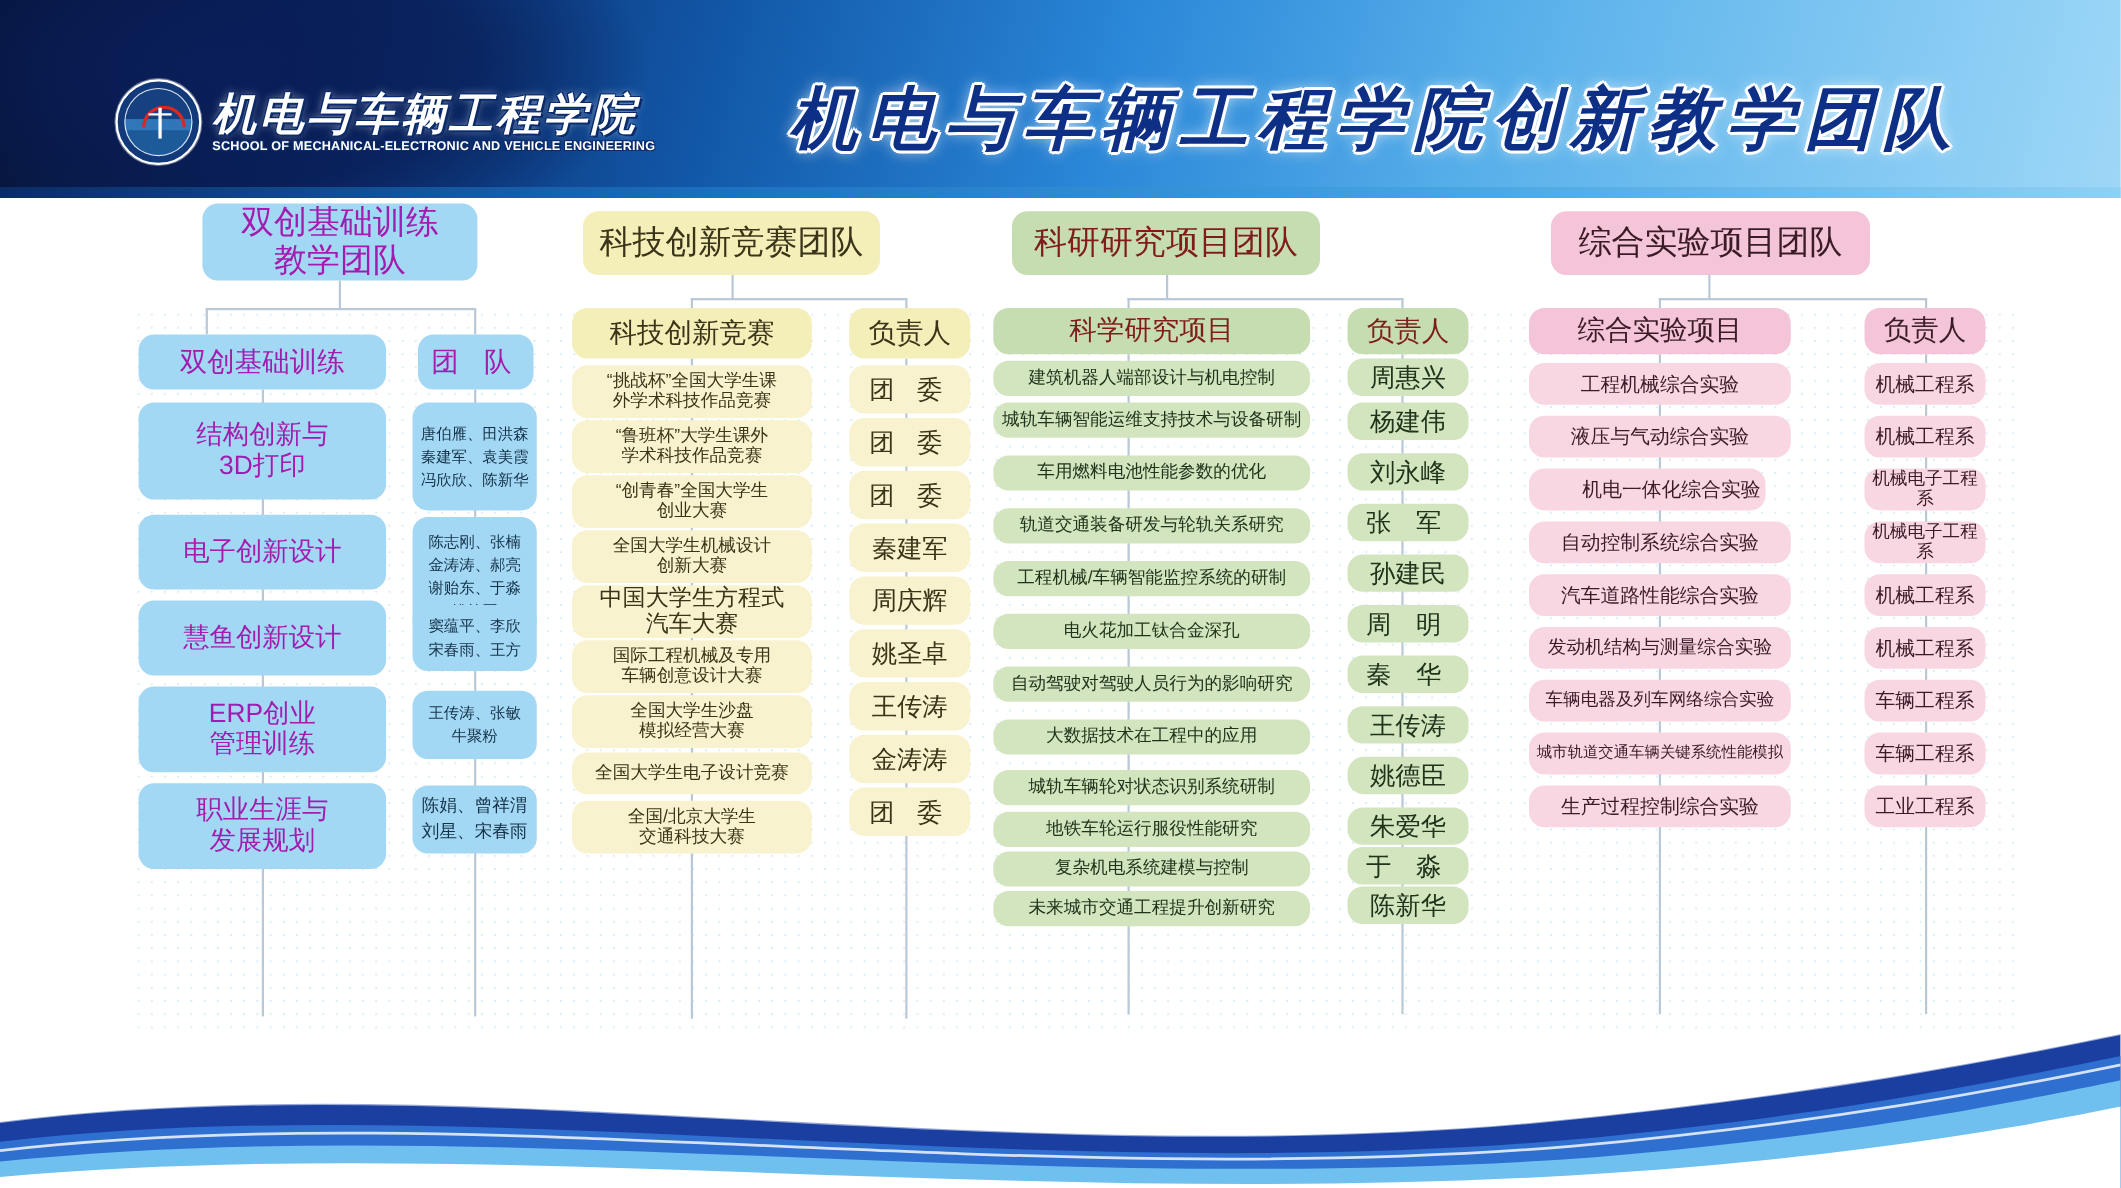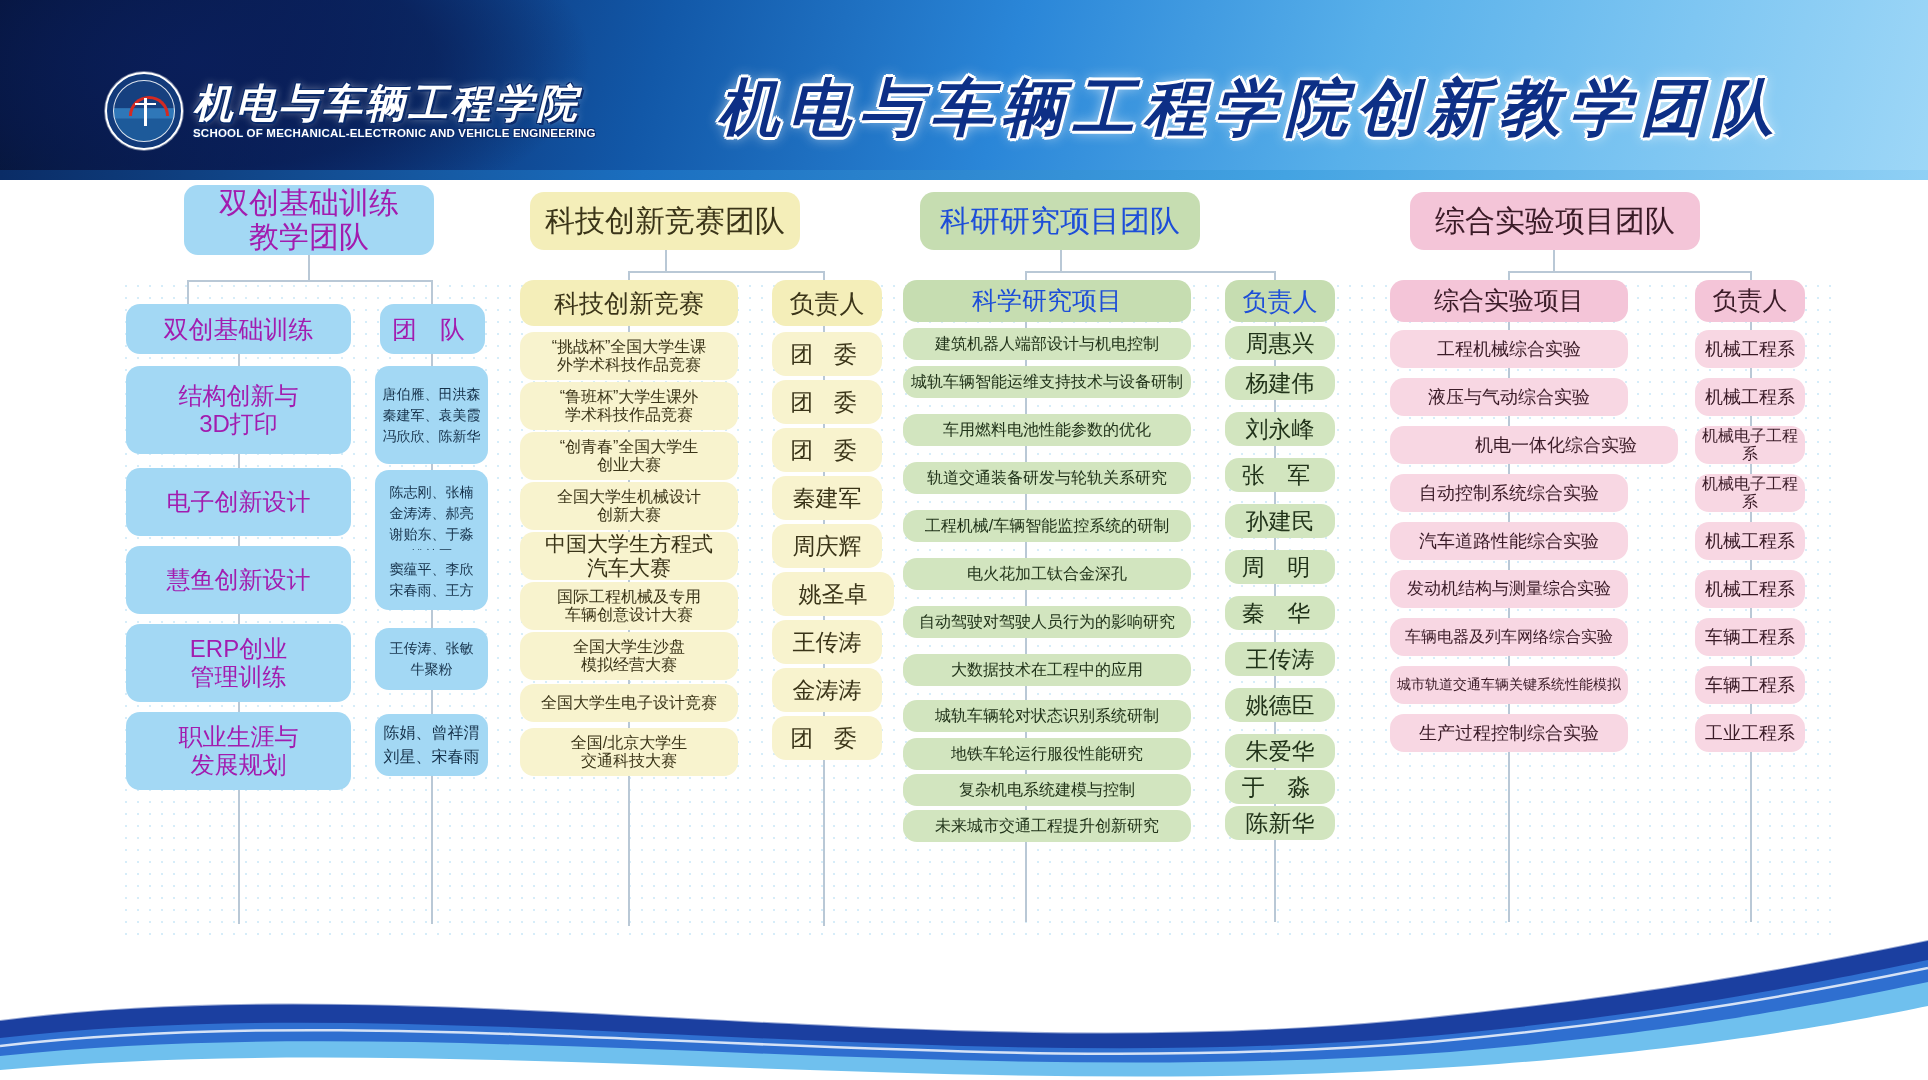--- a/index.html
+++ b/index.html
@@ -103,21 +103,21 @@
   .vline, .hline{ position:absolute; background:#b9c8d6; z-index:1; }
   .vline{ width:2px; } .hline{ height:2px; }
 
   
   .pA  { background:#a3d8f4; color:#a21caf; }
   .pA2 { background:#a3d8f4; color:#15314a; }
   
   .pB  { background:#f4eeb9; color:#3a3418; }
   .pB2 { background:#f8f3ce; color:#3a3418; }
   
-  .pC  { background:#c6ddb1; color:#1d4ed8; }
+  .pC  { background:#c6ddb1; color:#7f1d1d; }
   .pC2 { background:#d2e5bf; color:#21331a; }
   
   .pD  { background:#f4c5d8; color:#3a1b27; }
   .pD2 { background:#f8d7e3; color:#3a1b27; }
 
   .serifnode{ font-family:"Liberation Serif","DejaVu Serif",serif; }
 
   .title-node{ font-size:30px; font-weight:400; }
   .head-node { font-size:25px; font-weight:400; }
   .item-node { font-size:17px; font-weight:400; }
@@ -232,21 +232,21 @@
     <div class="node pB2 item-node" style="position:absolute;left:-20px;top:352px;width:218px;height:48px;flex-direction:column;font-size:21px;">
       <span>中国大学生方程式</span>
       <span>汽车大赛</span>
     </div>
     <div class="node pB2 person" style="position:absolute;left:232px;top:344px;width:110px;height:44px;">周庆辉</div>
 
     <div class="node pB2 item-node" style="position:absolute;left:-20px;top:402px;width:218px;height:48px;flex-direction:column;font-size:16px;">
       <span>国际工程机械及专用</span>
       <span>车辆创意设计大赛</span>
     </div>
-    <div class="node pB2 person" style="position:absolute;left:232px;top:392px;width:122px;height:44px;">姚圣卓</div>
+    <div class="node pB2 person" style="position:absolute;left:232px;top:392px;width:110px;height:44px;">姚圣卓</div>
 
     <div class="node pB2 item-node" style="position:absolute;left:-20px;top:452px;width:218px;height:48px;flex-direction:column;font-size:16px;">
       <span>全国大学生沙盘</span>
       <span>模拟经营大赛</span>
     </div>
     <div class="node pB2 person" style="position:absolute;left:232px;top:440px;width:110px;height:44px;">王传涛</div>
 
     <div class="node pB2 item-node" style="position:absolute;left:-20px;top:504px;width:218px;height:38px;font-size:16px;">全国大学生电子设计竞赛</div>
     <div class="node pB2 person" style="position:absolute;left:232px;top:488px;width:110px;height:44px;">金涛涛</div>
 
@@ -319,21 +319,21 @@
 
     <div class="vline" style="left:88px;top:142px;height:600px;"></div>
     <div class="vline" style="left:330px;top:142px;height:600px;"></div>
 
     <div class="node pD2 item-node serifnode" style="position:absolute;left:-30px;top:150px;width:238px;height:38px;font-size:18px;">工程机械综合实验</div>
     <div class="node pD2 item-node serifnode" style="position:absolute;left:275px;top:150px;width:110px;height:38px;font-size:18px;">机械工程系</div>
 
     <div class="node pD2 item-node serifnode" style="position:absolute;left:-30px;top:198px;width:238px;height:38px;font-size:18px;">液压与气动综合实验</div>
     <div class="node pD2 item-node serifnode" style="position:absolute;left:275px;top:198px;width:110px;height:38px;font-size:18px;">机械工程系</div>
 
-    <div class="node pD2 item-node serifnode" style="position:absolute;left:-30px;top:246px;width:288px;height:38px;font-size:18px;padding-left:44px;">机电一体化综合实验</div>
+    <div class="node pD2 item-node serifnode" style="position:absolute;left:-30px;top:246px;width:215px;height:38px;font-size:18px;padding-left:44px;">机电一体化综合实验</div>
     <div class="node pD2 item-node serifnode" style="position:absolute;left:275px;top:246px;width:110px;height:38px;font-size:16px;">机械电子工程系</div>
 
     <div class="node pD2 item-node serifnode" style="position:absolute;left:-30px;top:294px;width:238px;height:38px;font-size:18px;">自动控制系统综合实验</div>
     <div class="node pD2 item-node serifnode" style="position:absolute;left:275px;top:294px;width:110px;height:38px;font-size:16px;">机械电子工程系</div>
 
     <div class="node pD2 item-node serifnode" style="position:absolute;left:-30px;top:342px;width:238px;height:38px;font-size:18px;">汽车道路性能综合实验</div>
     <div class="node pD2 item-node serifnode" style="position:absolute;left:275px;top:342px;width:110px;height:38px;font-size:18px;">机械工程系</div>
 
     <div class="node pD2 item-node serifnode" style="position:absolute;left:-30px;top:390px;width:238px;height:38px;font-size:17px;">发动机结构与测量综合实验</div>
     <div class="node pD2 item-node serifnode" style="position:absolute;left:275px;top:390px;width:110px;height:38px;font-size:18px;">机械工程系</div>

